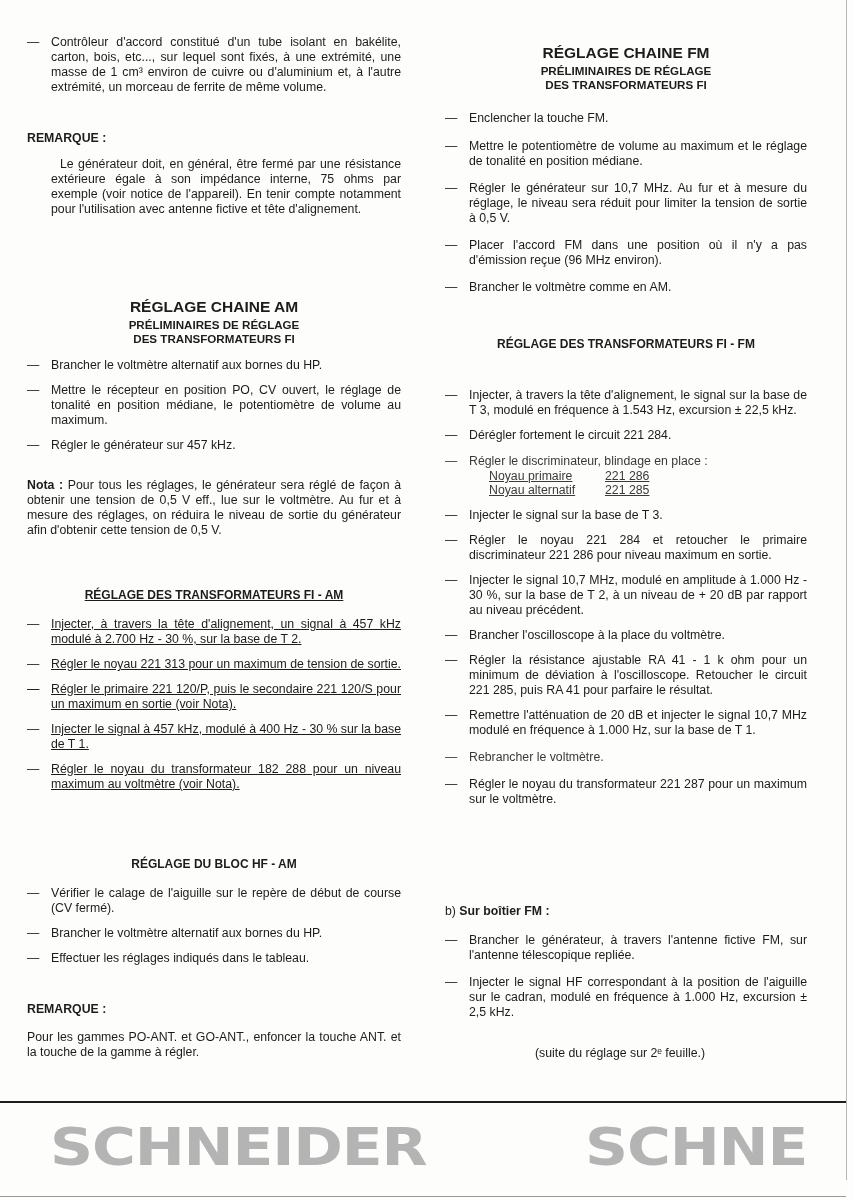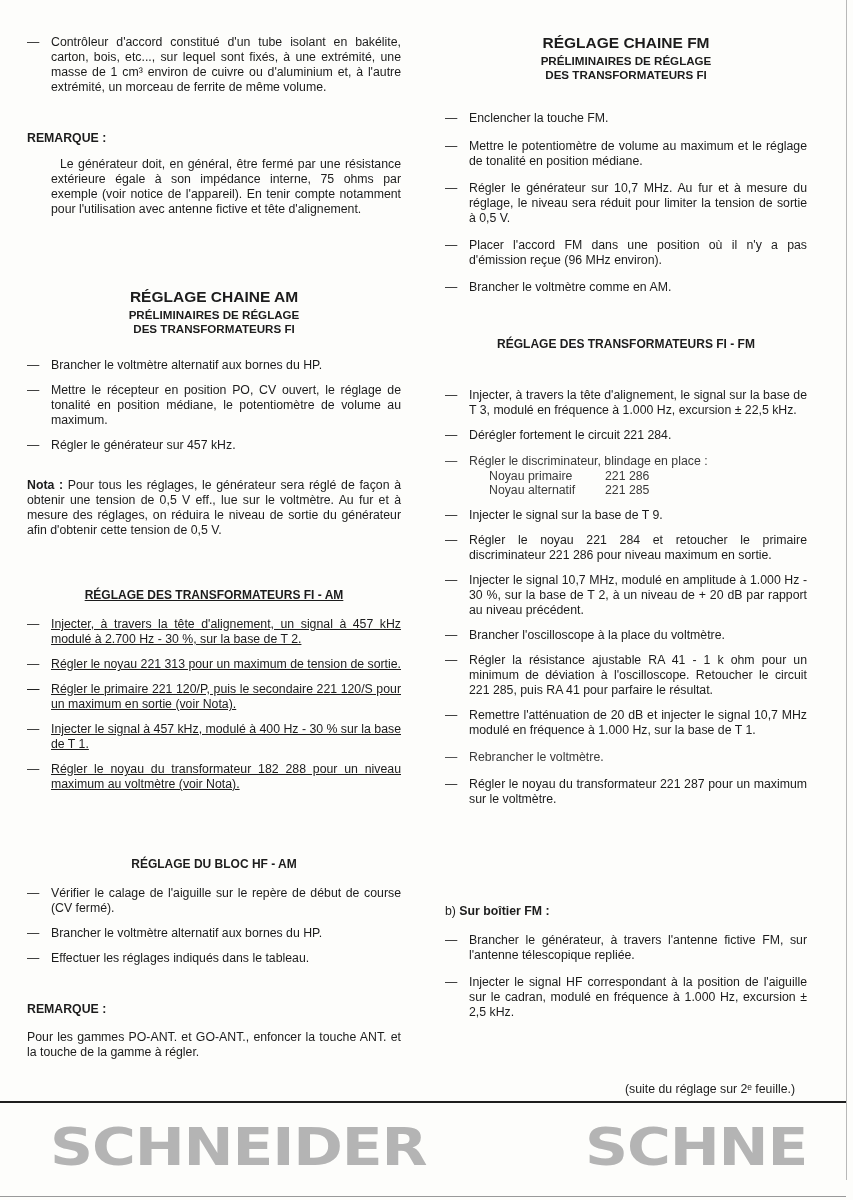--- a/index.html
+++ b/index.html
@@ -9,41 +9,41 @@
       font-family: "Liberation Sans", "DejaVu Sans", sans-serif;
       font-size: 12.3px; line-height: 15px;
     }
     .col { position: absolute; top: 0; }
     .col-left { left: 27px; width: 374px; }
     .col-right { left: 445px; width: 362px; }
     .blk { position: absolute; left: 0; right: 0; }
     .item { position: relative; padding-left: 24px; text-align: justify; text-align-last: left; margin-bottom: 10px; }
     .item .dash { position: absolute; left: 0; top: 0; }
     .item.light { color: #3a3a3a; }
-    .h1 { font-weight: bold; font-size: 15.5px; text-align: center; line-height: 18px; }
+    .h1 { font-weight: bold; font-size: 15.5px; text-align: center; line-height: 18px; margin-top: 10px; }
     .h2 { font-weight: bold; font-size: 11.6px; text-align: center; line-height: 14px; }
     .h3 { font-weight: bold; font-size: 12px; text-align: center; }
     .label { font-weight: bold; font-size: 12.3px; }
     .para { text-align: justify; text-align-last: left; }
     .para.indent { text-indent: 9px; }
     .tbl { display: grid; grid-template-columns: 116px 80px; padding-left: 40px; line-height: 14px; }
     .pagebar { position: absolute; left: 0; top: 1101px; width: 846px; height: 2px; background: #1e1e1e; }
     .edge { position: absolute; left: 846px; top: 0; width: 1px; height: 1180px; background: #b8b8b8; }
     .logo-band { position: absolute; left: 0; top: 1103px; width: 846px; height: 95px; }
     .logo {
       position: absolute; top: 14px;
       font-family: "DejaVu Sans", sans-serif; font-weight: bold;
       font-size: 52px; letter-spacing: -1px; color: #b4b4b4;
       transform: scaleX(1.15); transform-origin: left;
       line-height: 60px;
     }
     .logo1 { left: 50px; }
     .logo2 { left: 585px; }
     .bottom-line { position: absolute; left: 0; top: 1196px; width: 846px; height: 1px; background: #999; }
-    .suite { text-align: right; padding-right: 12px; margin-top: 36px; }
+    .suite { text-align: center; padding-right: 12px; }
   </style>
 </head>
 <body>
 
 <div class="col col-left">
 
   <div class="blk" style="top:35px;">
     <div class="item"><span class="dash">—</span><span>Contrôleur d'accord constitué d'un tube isolant en bakélite, carton, bois, etc..., sur lequel sont fixés, à une extrémité, une masse de 1 cm³ environ de cuivre ou d'aluminium et, à l'autre extrémité, un morceau de ferrite de même volume.</span></div>
   </div>
 
@@ -110,32 +110,32 @@
     <div class="item" style="margin-bottom:12px;"><span class="dash">—</span><span>Placer l'accord FM dans une position où il n'y a pas d'émission reçue (96 MHz environ).</span></div>
     <div class="item"><span class="dash">—</span><span>Brancher le voltmètre comme en AM.</span></div>
   </div>
 
   <div class="blk" style="top:337px;">
     <div class="h3">RÉGLAGE DES TRANSFORMATEURS FI - FM</div>
   </div>
 
   <div class="blk" style="top:374px;">
     <div style="margin-top:14px;">
-      <div class="item"><span class="dash">—</span><span>Injecter, à travers la tête d'alignement, le signal sur la base de T 3, modulé en fréquence à 1.000 Hz, excursion ± 22,5 kHz.</span></div>
+      <div class="item"><span class="dash">—</span><span>Injecter, à travers la tête d'alignement, le signal sur la base de T 3, modulé en fréquence à 1.543 Hz, excursion ± 22,5 kHz.</span></div>
       <div class="item" style="margin-bottom:11px;"><span class="dash">—</span><span>Dérégler fortement le circuit 221 284.</span></div>
       <div class="item light" style="margin-bottom:11px;">
         <span class="dash">—</span><span>Régler le discriminateur, blindage en place :</span>
-        <div class="tbl" style="padding-left:20px;">
+        <div class="tbl" style="padding-left:20px;text-decoration:underline;">
           <span>Noyau primaire</span>
             <span>221 286</span>
           <span>Noyau alternatif</span>
             <span>221 285</span>
         </div>
       </div>
-      <div class="item"><span class="dash">—</span><span>Injecter le signal sur la base de T 9.</span></div>
+      <div class="item"><span class="dash">—</span><span>Injecter le signal sur la base de T 3.</span></div>
       <div class="item"><span class="dash">—</span><span>Régler le noyau 221 284 et retoucher le primaire discriminateur 221 286 pour niveau maximum en sortie.</span></div>
       <div class="item"><span class="dash">—</span><span>Injecter le signal 10,7 MHz, modulé en amplitude à 1.000 Hz - 30 %, sur la base de T 2, à un niveau de + 20 dB par rapport au niveau précédent.</span></div>
       <div class="item"><span class="dash">—</span><span>Brancher l'oscilloscope à la place du voltmètre.</span></div>
       <div class="item"><span class="dash">—</span><span>Régler la résistance ajustable RA 41 - 1 k ohm pour un minimum de déviation à l'oscilloscope. Retoucher le circuit 221 285, puis RA 41 pour parfaire le résultat.</span></div>
       <div class="item" style="margin-bottom:12px;"><span class="dash">—</span><span>Remettre l'atténuation de 20 dB et injecter le signal 10,7 MHz modulé en fréquence à 1.000 Hz, sur la base de T 1.</span></div>
       <div class="item light" style="margin-bottom:12px;"><span class="dash">—</span><span>Rebrancher le voltmètre.</span></div>
       <div class="item"><span class="dash">—</span><span>Régler le noyau du transformateur 221 287 pour un maximum sur le voltmètre.</span></div>
     </div>
   </div>
 

